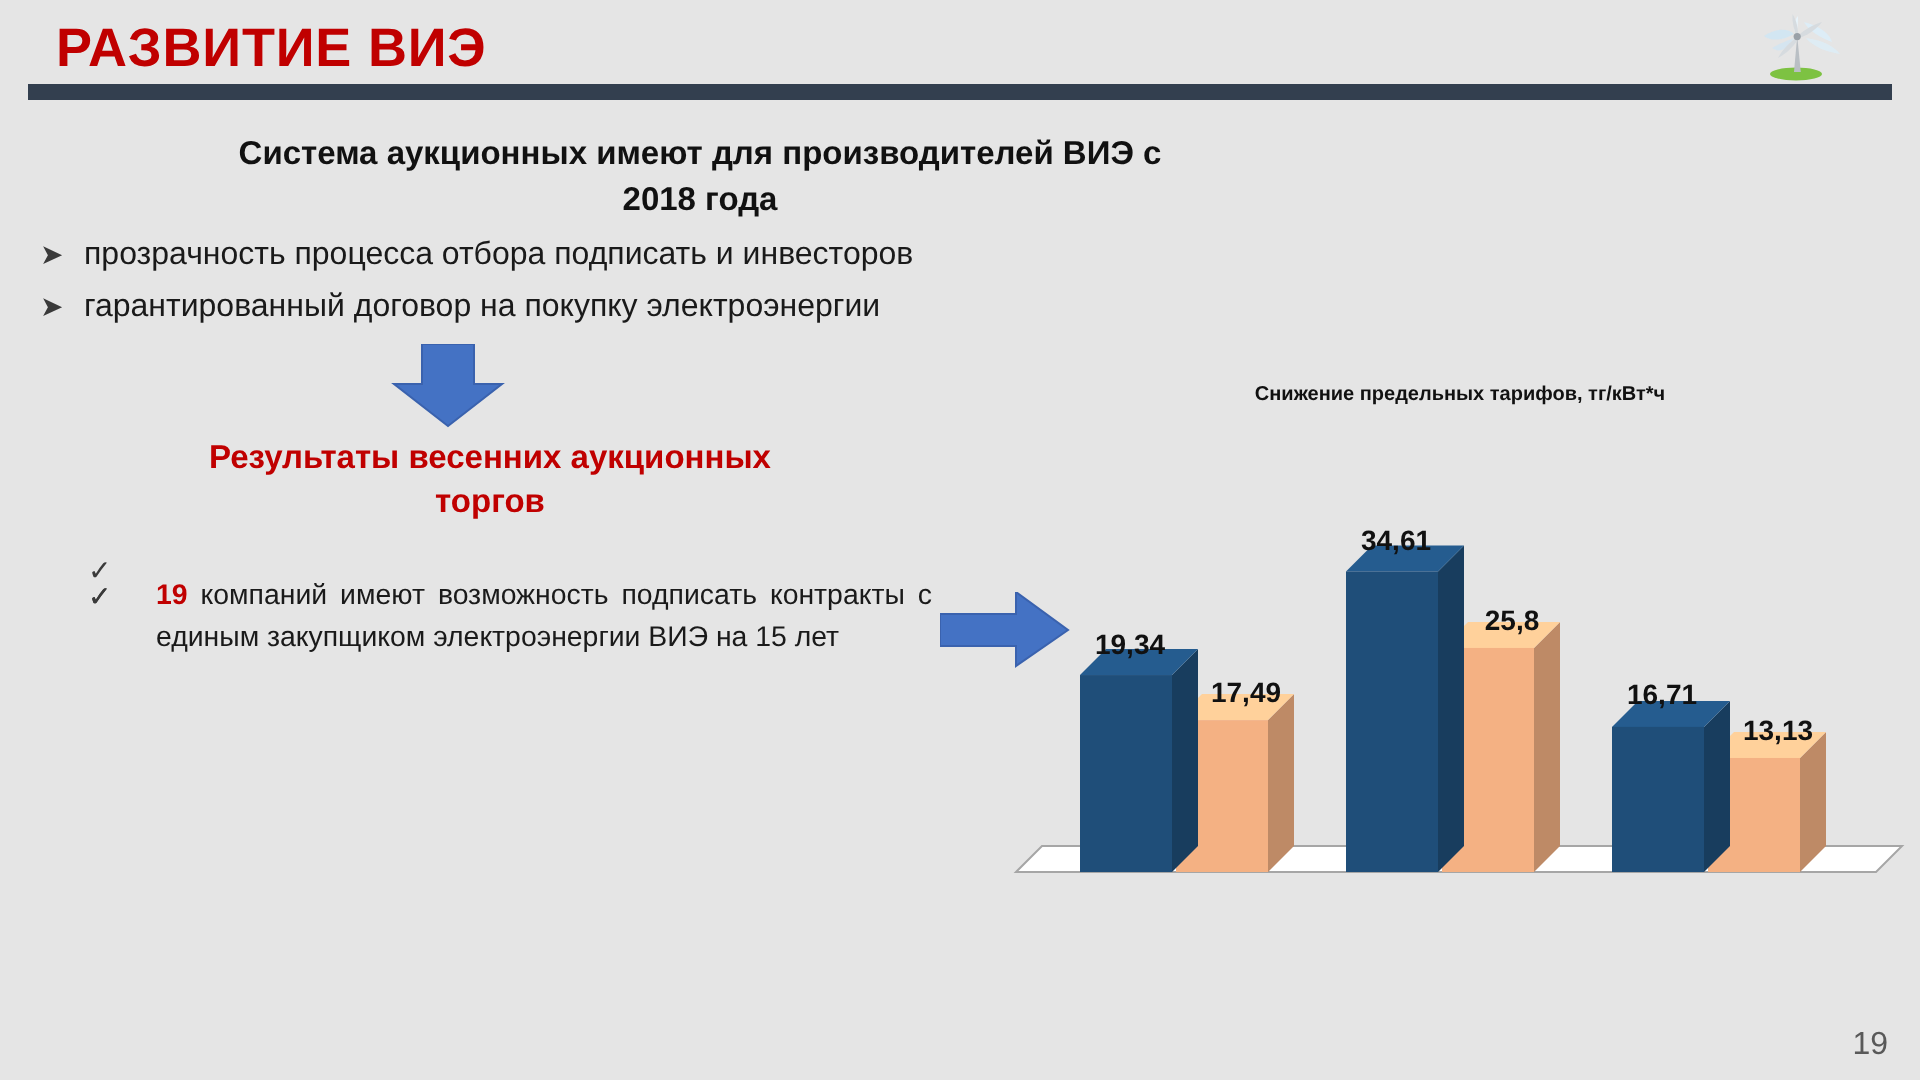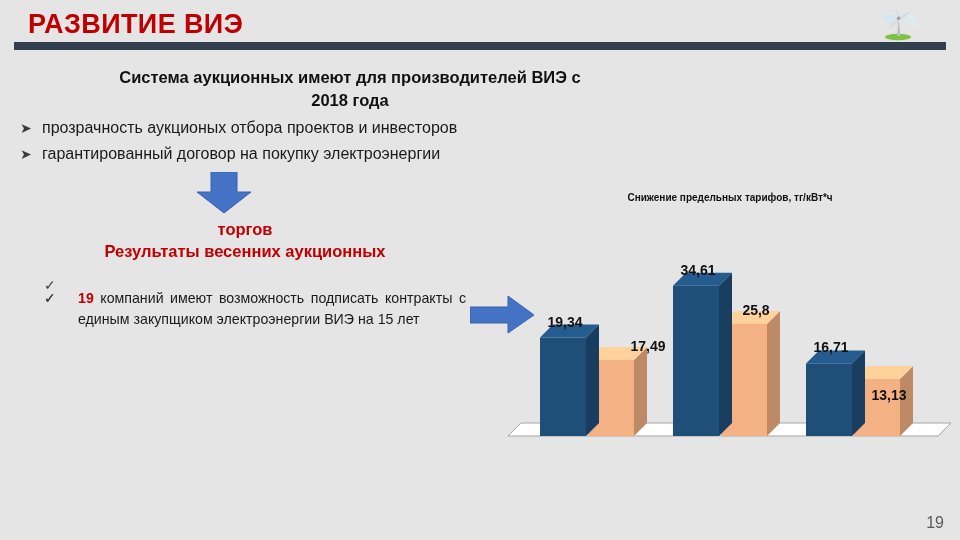--- a/index.html
+++ b/index.html
@@ -204,36 +204,36 @@
     </svg>
   </div>
 
   <div class="subtitle">
     <div>Система аукционных имеют для производителей ВИЭ с</div>
     <div>2018 года</div>
   </div>
 
   <div class="bullet-row" id="arrow-bullet-1">
     <span class="marker">➤</span>
-    <span>прозрачность аукционых отбора проектов и инвесторов</span>
+    <span>прозрачность процесса отбора подписать и инвесторов</span>
   </div>
   <div class="bullet-row" id="arrow-bullet-2">
     <span class="marker">➤</span>
     <span>гарантированный договор на покупку электроэнергии</span>
   </div>
 
   <div class="down-arrow">
     <svg width="66" height="42" viewBox="0 0 66 42" xmlns="http://www.w3.org/2000/svg">
       <polygon points="20,0 46,0 46,20 60,20 33,41 6,20 20,20" fill="#4472C4" stroke="#3A62AE" stroke-width="1"></polygon>
     </svg>
   </div>
 
   <div class="results-heading">
+    <div>Результаты  весенних аукционных</div>
     <div>торгов</div>
-    <div>Результаты  весенних аукционных</div>
   </div>
 
   <div class="check-list">
     <div class="check-item">
       <span class="check">✓</span>
     </div>
     <div class="check-item">
       <span class="check">✓</span>
     </div>
     <div class="check-item">
@@ -278,22 +278,22 @@
           <polygon points="354,164.98815789473684 367,151.98815789473684 413,151.98815789473684 400,164.98815789473684" fill="rgb(255,209,155)"></polygon>
           <rect x="354" y="164.98815789473684" width="46" height="57.01184210526316" fill="#F4B183"></rect>
         </g>
         <g>
           <polygon points="352,149.44342105263158 365,136.44342105263158 365,209 352,222" fill="rgb(24,61,94)"></polygon>
           <polygon points="306,149.44342105263158 319,136.44342105263158 365,136.44342105263158 352,149.44342105263158" fill="rgb(37,92,143)"></polygon>
           <rect x="306" y="149.44342105263158" width="46" height="72.55657894736842" fill="#1F4E79"></rect>
         </g>
       </svg>
 
-  <div class="val-label" style="left: 123px; top: 146.057px; margin-left: 25px;">17,49</div>
+  <div class="val-label" style="left: 123px; top: 146.057px;">17,49</div>
       <div class="val-label" style="left: 65px; top: 121.521px;">19,34</div>
       <div class="val-label" style="left: 256px; top: 109.974px;">25,8</div>
       <div class="val-label" style="left: 198px; top: 69.7197px;">34,61</div>
-      <div class="val-label" style="left: 389px; top: 164.988px; margin-top: 30px;">13,13</div>
+      <div class="val-label" style="left: 389px; top: 164.988px;">13,13</div>
       <div class="val-label" style="left: 331px; top: 147.443px; text-align: center;">16,71</div>
     </div>
 
   <div class="page-number">19</div>
 </div>
 
 </body></html>

